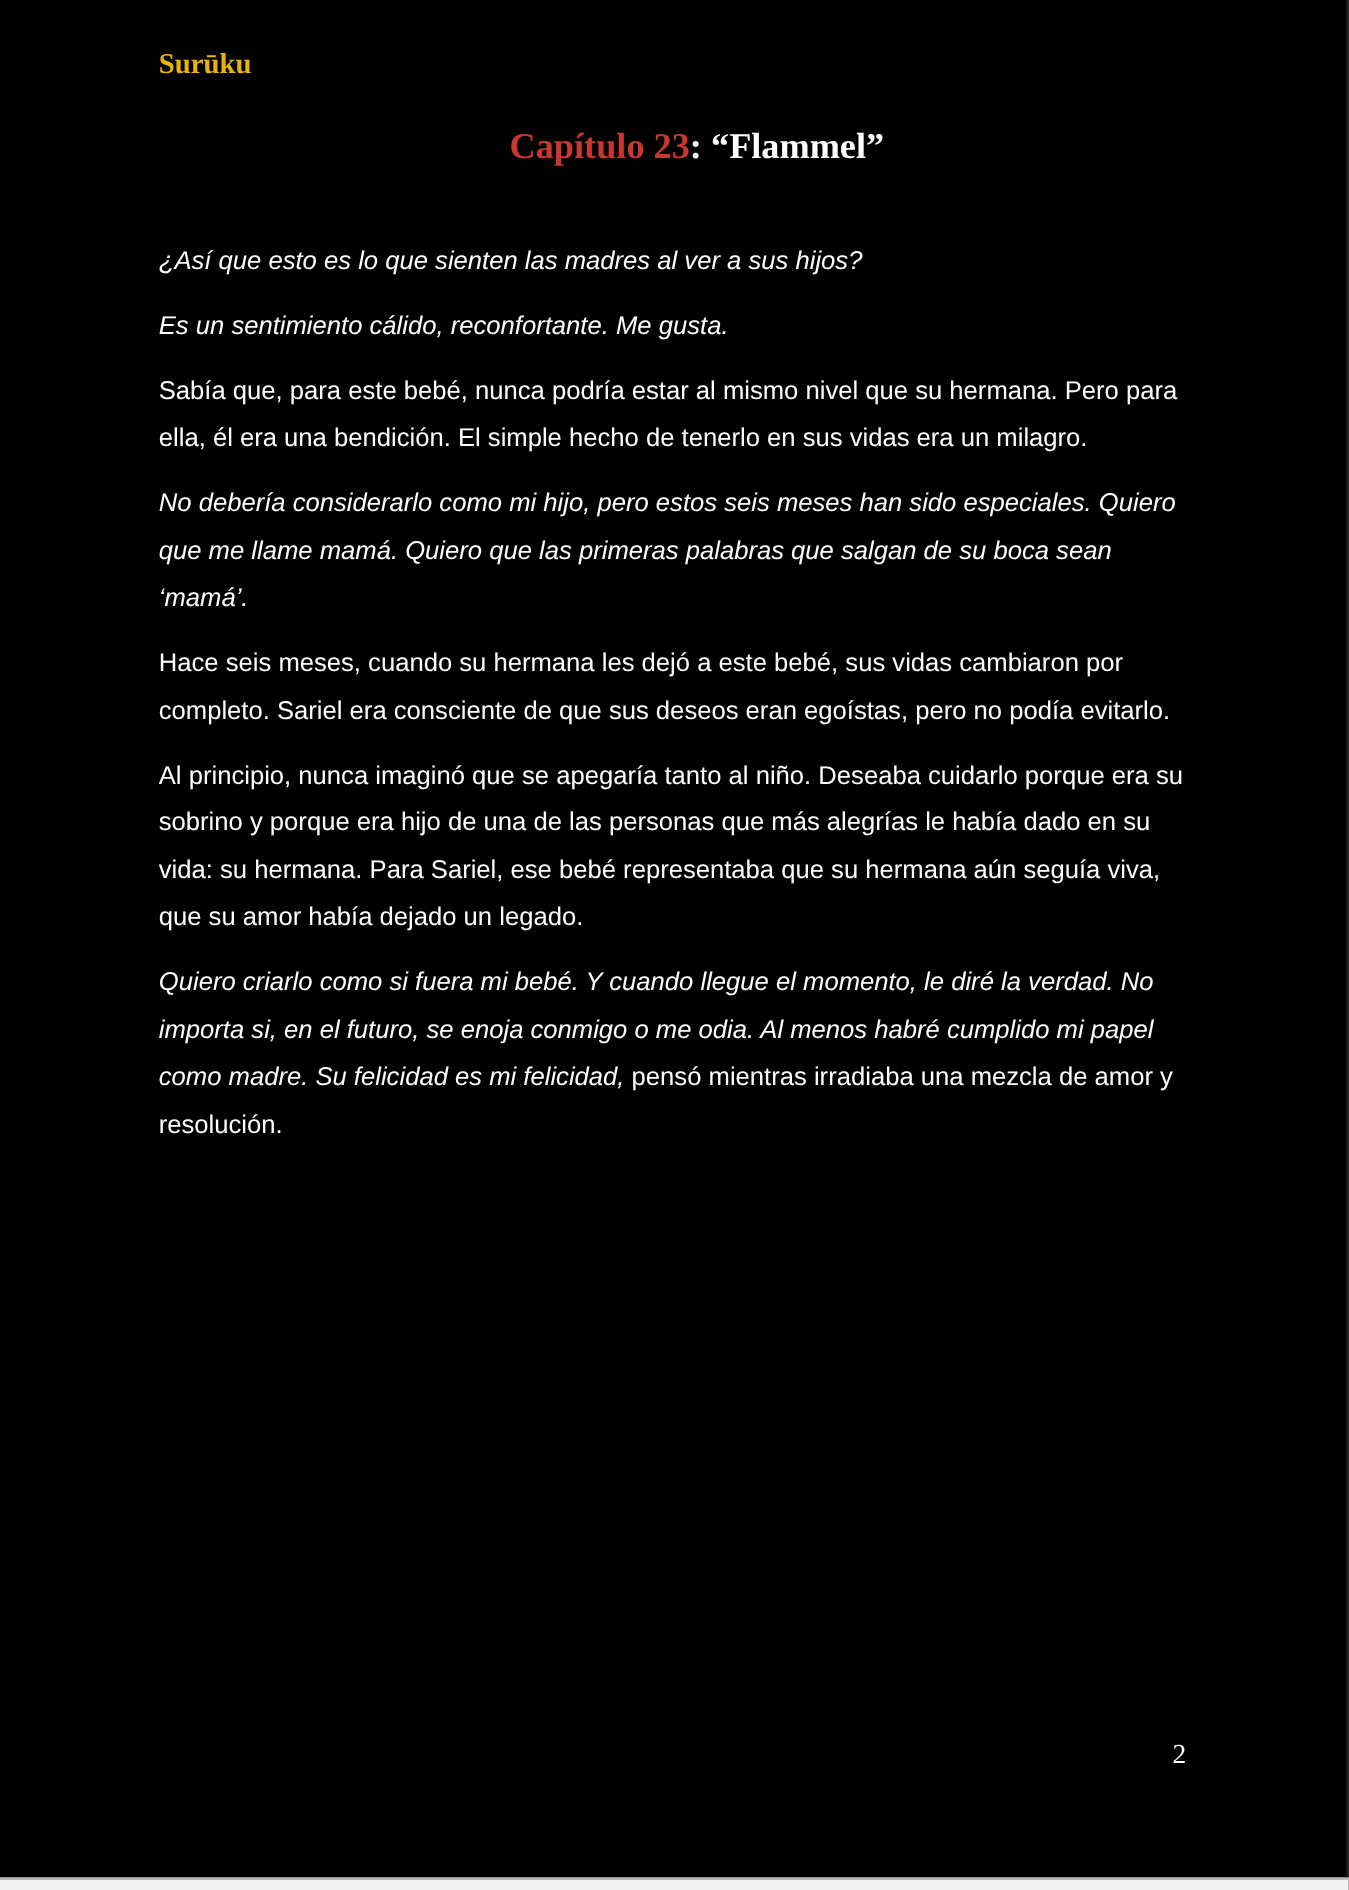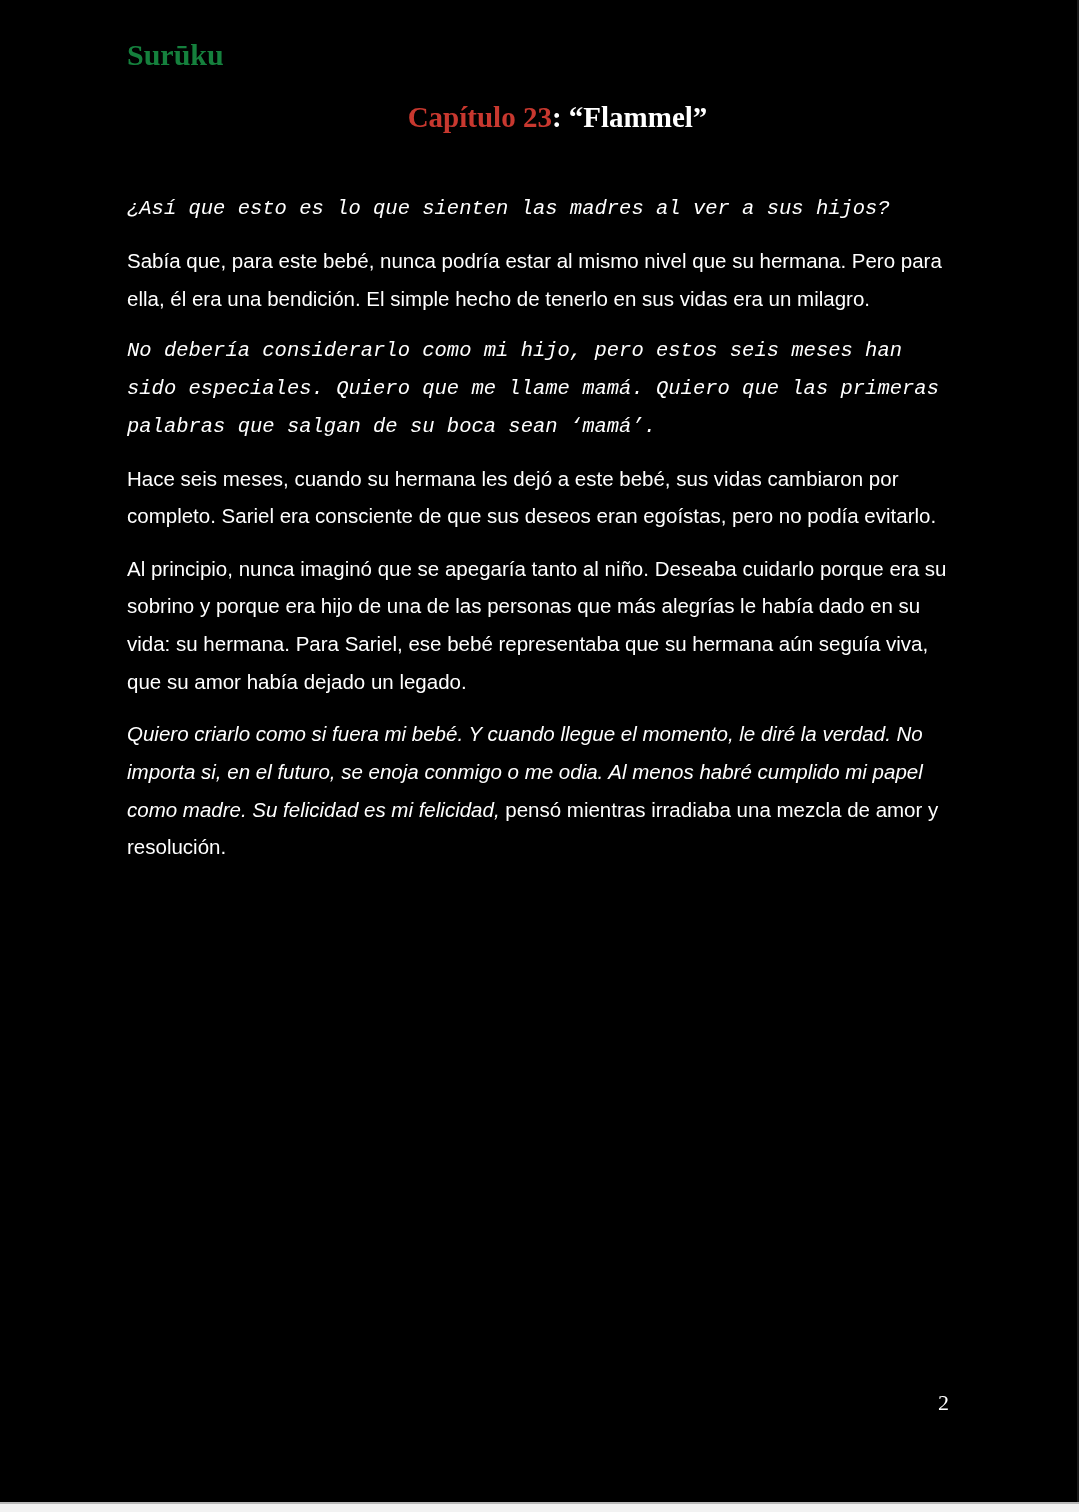--- a/index.html
+++ b/index.html
@@ -22,22 +22,22 @@
       position: absolute;
       left: 0; top: 1502px;
       width: 1079px; height: 2px;
       background: #b8b8b8;
     }
     .header {
       position: absolute;
       left: 127px; top: 38px;
       font-family: "Liberation Serif", serif;
       font-weight: bold;
-      font-size: 30px;
-      color: #15803d;
+      font-size: 23px;
+      color: #eab308;
     }
     .chapter-title {
       position: absolute;
       left: 0; top: 101px;
       width: 1079px;
       text-align: center;
       font-family: "Liberation Serif", serif;
       font-weight: bold;
       font-size: 29px;
       color: #ffffff;
@@ -49,21 +49,21 @@
       left: 127px; top: 190px;
       width: 830px;
       font-family: "Liberation Sans", sans-serif;
       font-size: 20.5px;
       line-height: 37.8px;
       color: #ffffff;
     }
     .body-text p {
       margin: 0 0 14.3px 0;
     }
-    .body-text p.italic { font-style: italic; font-family: Liberation Mono, monospace; }
+    .body-text p.italic { font-style: italic; }
     .body-text em { font-style: italic; }
     .page-number {
       position: absolute;
       left: 938px; top: 1390px;
       font-family: "Liberation Serif", serif;
       font-size: 22px;
       color: #ffffff;
     }
   </style>
 </head>
@@ -72,20 +72,21 @@
 <div class="page">
 
   <div class="header">Surūku</div>
 
   <div class="chapter-title">
     <span class="accent">Capítulo 23</span><span>: </span><span>“Flammel”</span>
   </div>
 
   <div class="body-text">
     <p class="italic">¿Así que esto es lo que sienten las madres al ver a sus hijos?</p>
+    <p class="italic">Es un sentimiento cálido, reconfortante. Me gusta.</p>
     <p>Sabía que, para este bebé, nunca podría estar al mismo nivel que su hermana. Pero para ella, él era una bendición. El simple hecho de tenerlo en sus vidas era un milagro.</p>
     <p class="italic">No debería considerarlo como mi hijo, pero estos seis meses han sido especiales. Quiero que me llame mamá. Quiero que las primeras palabras que salgan de su boca sean ‘mamá’.</p>
     <p>Hace seis meses, cuando su hermana les dejó a este bebé, sus vidas cambiaron por completo. Sariel era consciente de que sus deseos eran egoístas, pero no podía evitarlo.</p>
     <p>Al principio, nunca imaginó que se apegaría tanto al niño. Deseaba cuidarlo porque era su sobrino y porque era hijo de una de las personas que más alegrías le había dado en su vida: su hermana. Para Sariel, ese bebé representaba que su hermana aún seguía viva, que su amor había dejado un legado.</p>
     <p><em>Quiero criarlo como si fuera mi bebé. Y cuando llegue el momento, le diré la verdad. No importa si, en el futuro, se enoja conmigo o me odia. Al menos habré cumplido mi papel como madre. Su felicidad es mi felicidad,</em><span> pensó mientras irradiaba una mezcla de amor y resolución.</span></p>
   </div>
 
   <div class="page-number">2</div>
 </div>
 <div class="page-bottom-edge"></div>

